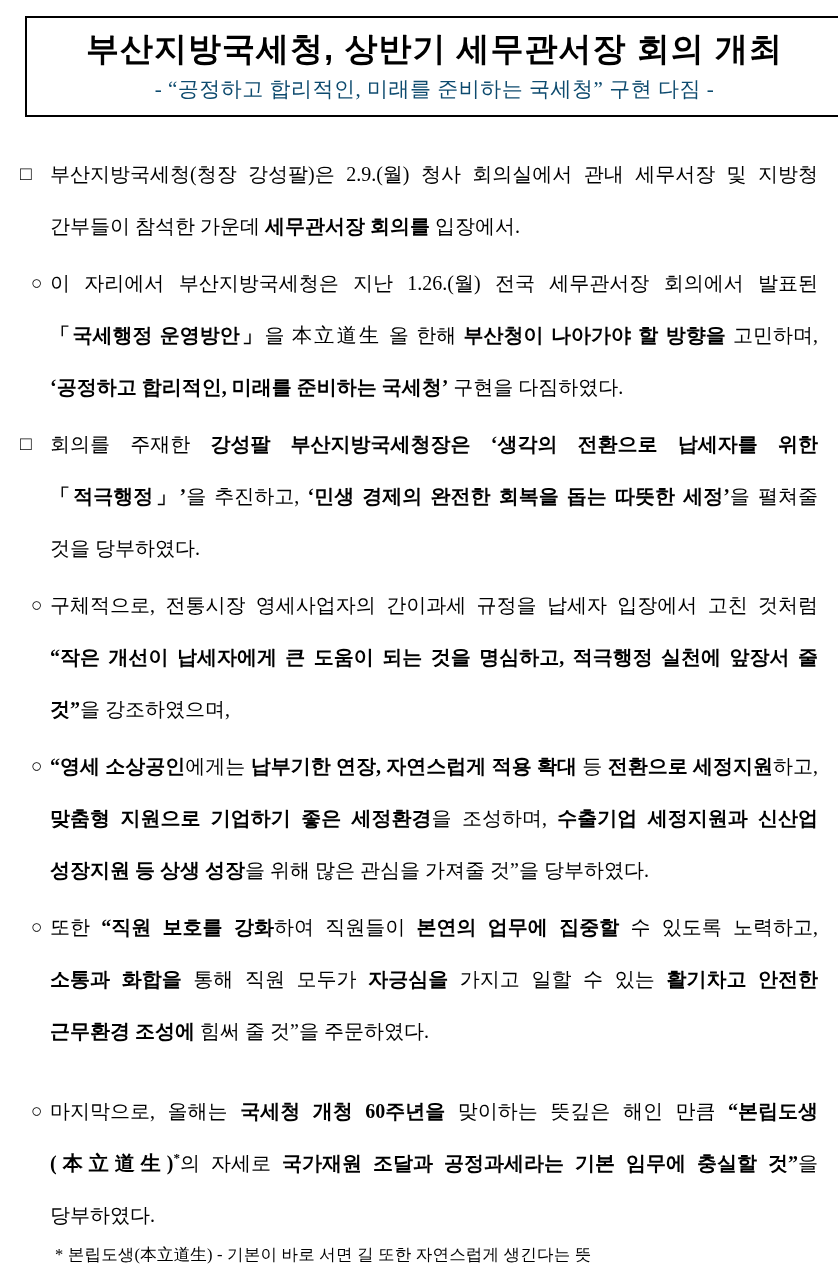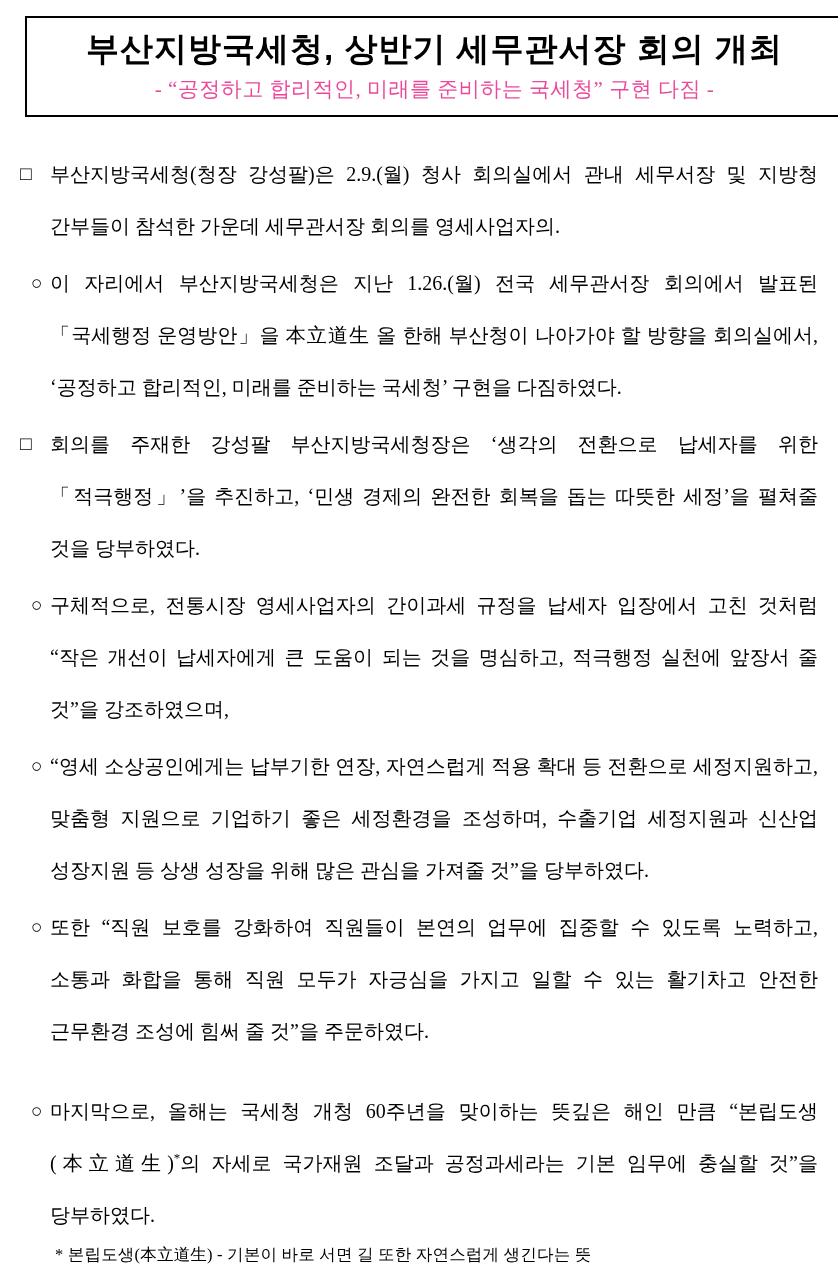--- a/index.html
+++ b/index.html
@@ -31,21 +31,21 @@
     letter-spacing: 1px;
     line-height: 1.25;
     color: #000000;
   }
   .title-box .subtitle {
     margin-top: 6px;
     font-family: "Liberation Serif", serif;
     font-size: 21px;
     font-weight: 400;
     letter-spacing: 0.5px;
-    color: #ec4899;
+    color: #0c4a6e;
   }
   .content {
     position: absolute;
     left: 0;
     top: 148px;
     width: 838px;
     padding: 0 18px 0 0;
   }
   .para {
     position: relative;
@@ -59,21 +59,21 @@
     word-break: keep-all;
   }
   .para .bullet {
     position: absolute;
     top: 0;
     font-size: 19px;
   }
   .para .bullet.sq { left: 20px; }
   .para .bullet.ci { left: 31px; }
   .para.extra-gap { margin-top: 28px; }
-  .b { font-weight: normal; }
+  .b { font-weight: bold; }
   sup { font-size: 13px; line-height: 0; }
   .footnote {
     position: absolute;
     left: 55px;
     bottom: 16px;
     width: 770px;
     font-size: 16.5px;
     letter-spacing: 0.2px;
     color: #000000;
   }
@@ -82,22 +82,22 @@
 <body>
 
 <div class="page">
 
   <div class="title-box">
     <h1>부산지방국세청, 상반기 세무관서장 회의 개최</h1>
     <div class="subtitle">- “공정하고 합리적인, 미래를 준비하는 국세청” 구현 다짐 -</div>
   </div>
 
   <div class="content">
-      <div class="para"><span class="bullet sq">□</span><span>부산지방국세청(청장 강성팔)은 2.9.(월) 청사 회의실에서 관내 세무서장 및 지방청 간부들이 참석한 가운데 </span><span class="b">세무관서장 회의를</span><span> 영세사업자의.</span></div>
-      <div class="para"><span class="bullet ci">○</span><span>이 자리에서 부산지방국세청은 지난 1.26.(월) 전국 세무관서장 회의에서 발표된 </span><span class="b">「국세행정 운영방안」</span><span>을 本立道生 올 한해 </span><span class="b">부산청이 나아가야 할 방향을</span><span> 회의실에서, </span><span class="b">‘공정하고 합리적인, 미래를 준비하는 국세청’</span><span> 구현을 다짐하였다.</span></div>
+      <div class="para"><span class="bullet sq">□</span><span>부산지방국세청(청장 강성팔)은 2.9.(월) 청사 회의실에서 관내 세무서장 및 지방청 간부들이 참석한 가운데 </span><span class="b">세무관서장 회의를</span><span> 입장에서.</span></div>
+      <div class="para"><span class="bullet ci">○</span><span>이 자리에서 부산지방국세청은 지난 1.26.(월) 전국 세무관서장 회의에서 발표된 </span><span class="b">「국세행정 운영방안」</span><span>을 本立道生 올 한해 </span><span class="b">부산청이 나아가야 할 방향을</span><span> 고민하며, </span><span class="b">‘공정하고 합리적인, 미래를 준비하는 국세청’</span><span> 구현을 다짐하였다.</span></div>
       <div class="para"><span class="bullet sq">□</span><span>회의를 주재한 </span><span class="b">강성팔 부산지방국세청장은 ‘생각의 전환으로 납세자를 위한 「적극행정」’</span><span>을 추진하고, </span><span class="b">‘민생 경제의 완전한 회복을 돕는 따뜻한 세정’</span><span>을 펼쳐줄 것을 당부하였다.</span></div>
       <div class="para"><span class="bullet ci">○</span><span>구체적으로, 전통시장 영세사업자의 간이과세 규정을 납세자 입장에서 고친 것처럼 </span><span class="b">“작은 개선이 납세자에게 큰 도움이 되는 것을 명심하고, 적극행정 실천에 앞장서 줄 것”</span><span>을 강조하였으며,</span></div>
       <div class="para"><span class="bullet ci">○</span><span class="b">“영세 소상공인</span><span>에게는 </span><span class="b">납부기한 연장, 자연스럽게 적용 확대</span><span> 등 </span><span class="b">전환으로 세정지원</span><span>하고, </span><span class="b">맞춤형 지원으로 기업하기 좋은 세정환경</span><span>을 조성하며, </span><span class="b">수출기업 세정지원과 신산업 성장지원 등 상생 성장</span><span>을 위해 많은 관심을 가져줄 것”을 당부하였다.</span></div>
       <div class="para"><span class="bullet ci">○</span><span>또한 </span><span class="b">“직원 보호를 강화</span><span>하여 직원들이 </span><span class="b">본연의 업무에 집중할</span><span> 수 있도록 노력하고, </span><span class="b">소통과 화합을</span><span> 통해 직원 모두가 </span><span class="b">자긍심을</span><span> 가지고 일할 수 있는 </span><span class="b">활기차고 안전한 근무환경 조성에</span><span> 힘써 줄 것”을 주문하였다.</span></div>
       <div class="para extra-gap"><span class="bullet ci">○</span><span>마지막으로, 올해는 </span><span class="b">국세청 개청 60주년을</span><span> 맞이하는 뜻깊은 해인 만큼 </span><span class="b">“본립도생(本立道生)</span><sup class="b">*</sup><span>의</span><span> 자세로 </span><span class="b">국가재원 조달과 공정과세라는 기본 임무에 충실할 것”</span><span>을 당부하였다.</span></div>
     </div>
 
   <div class="footnote">* 본립도생(本立道生) - 기본이 바로 서면 길 또한 자연스럽게 생긴다는 뜻</div>
 
 </div>

